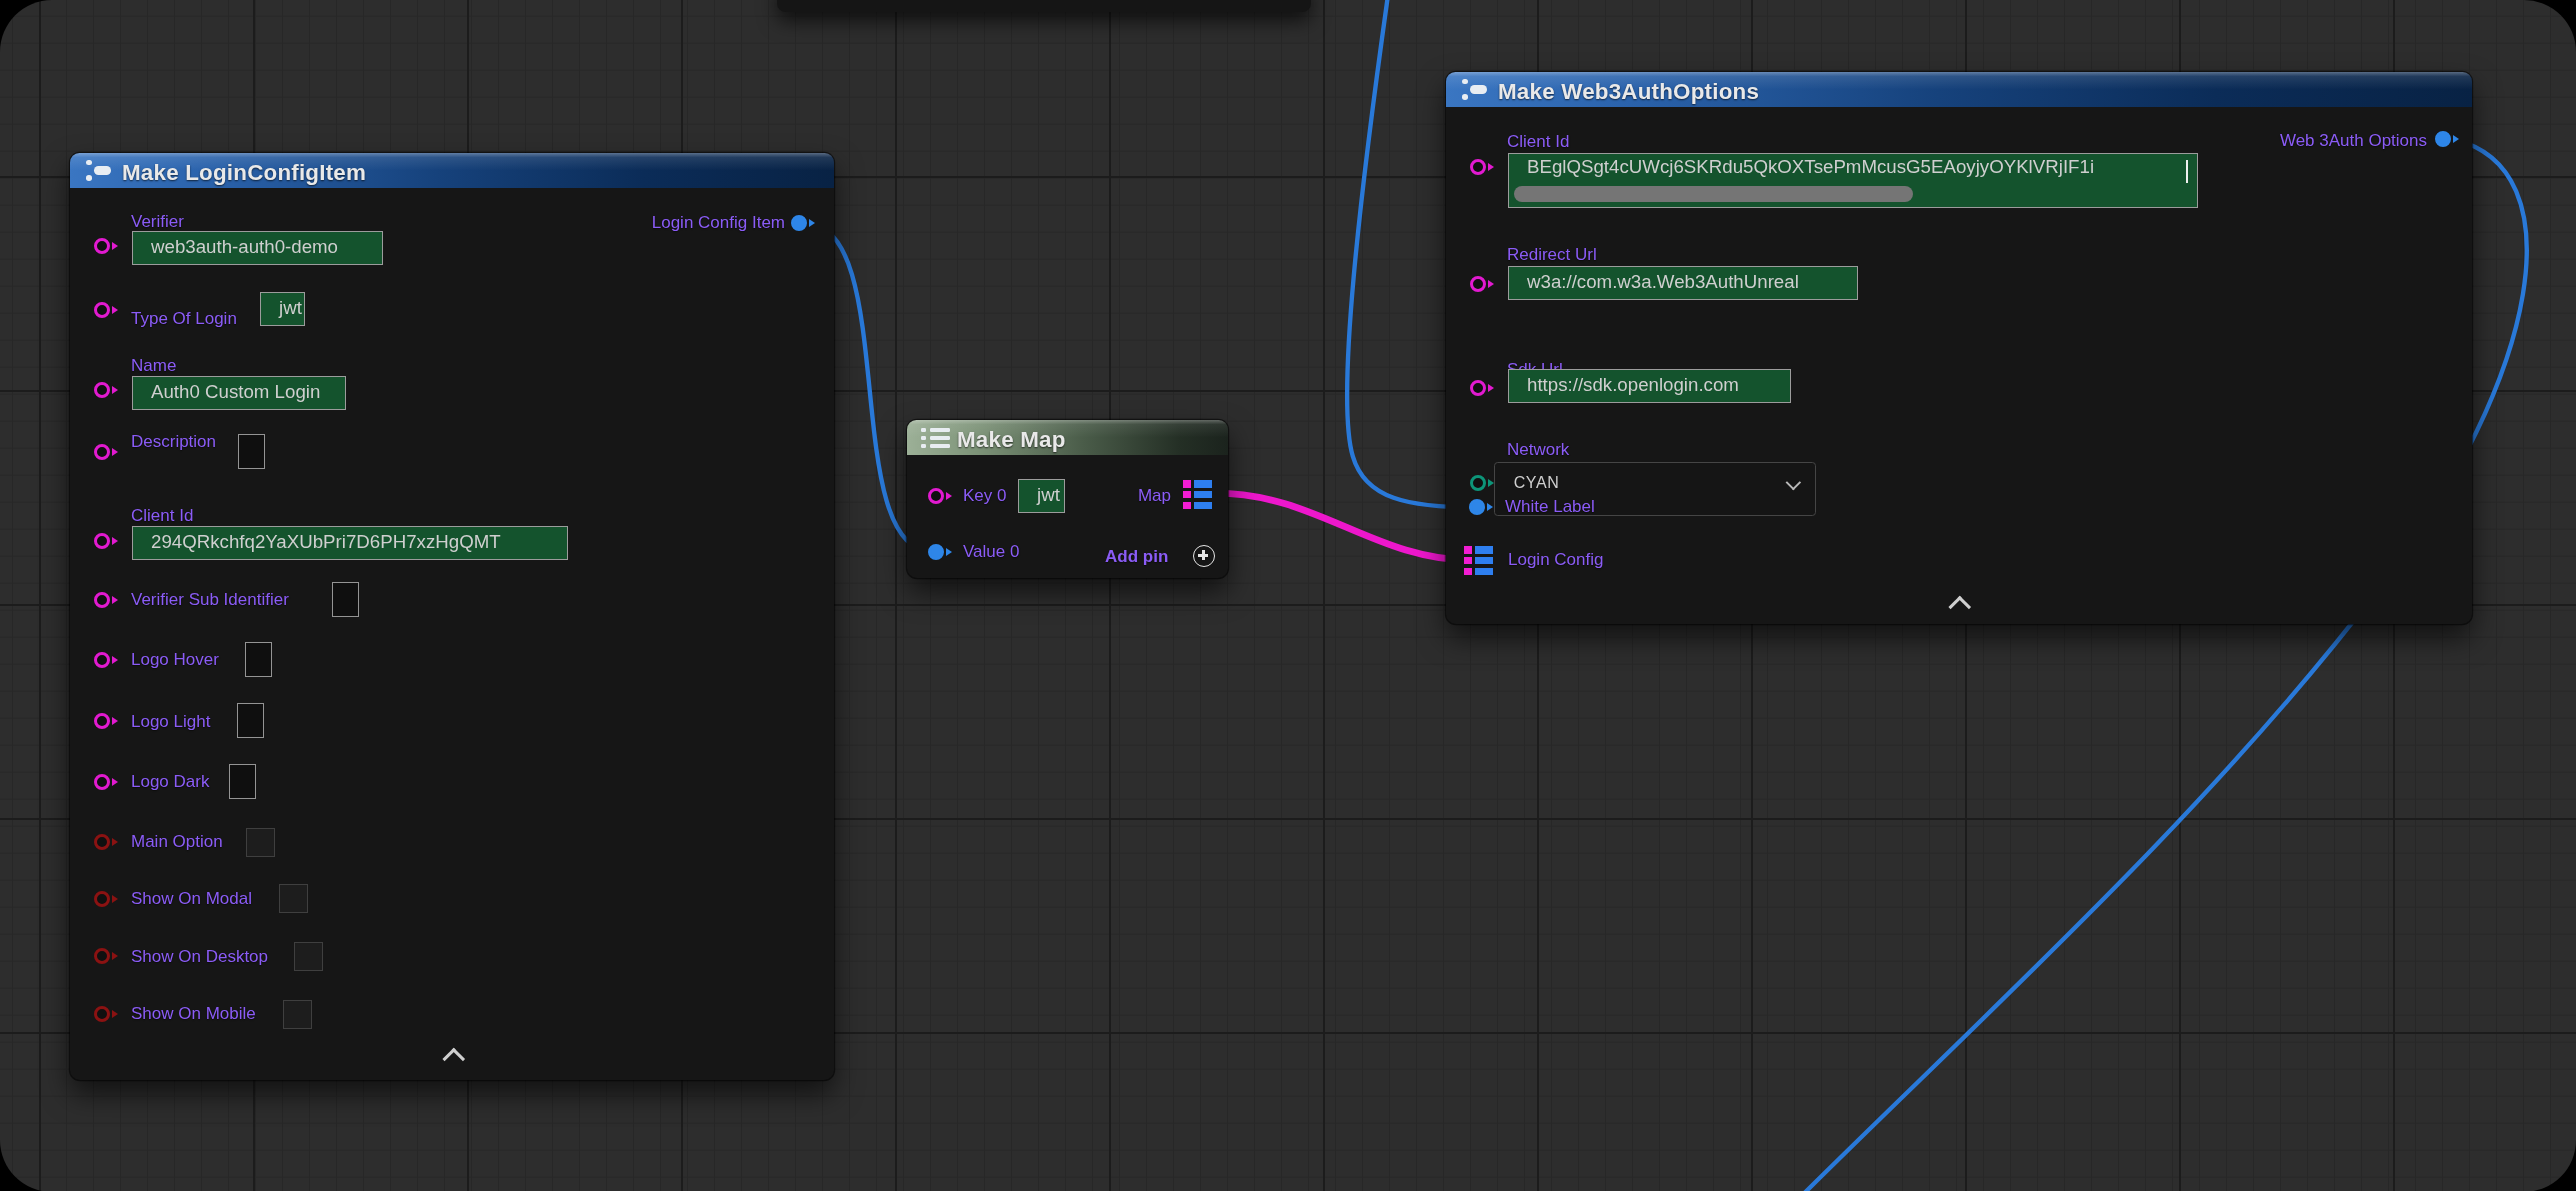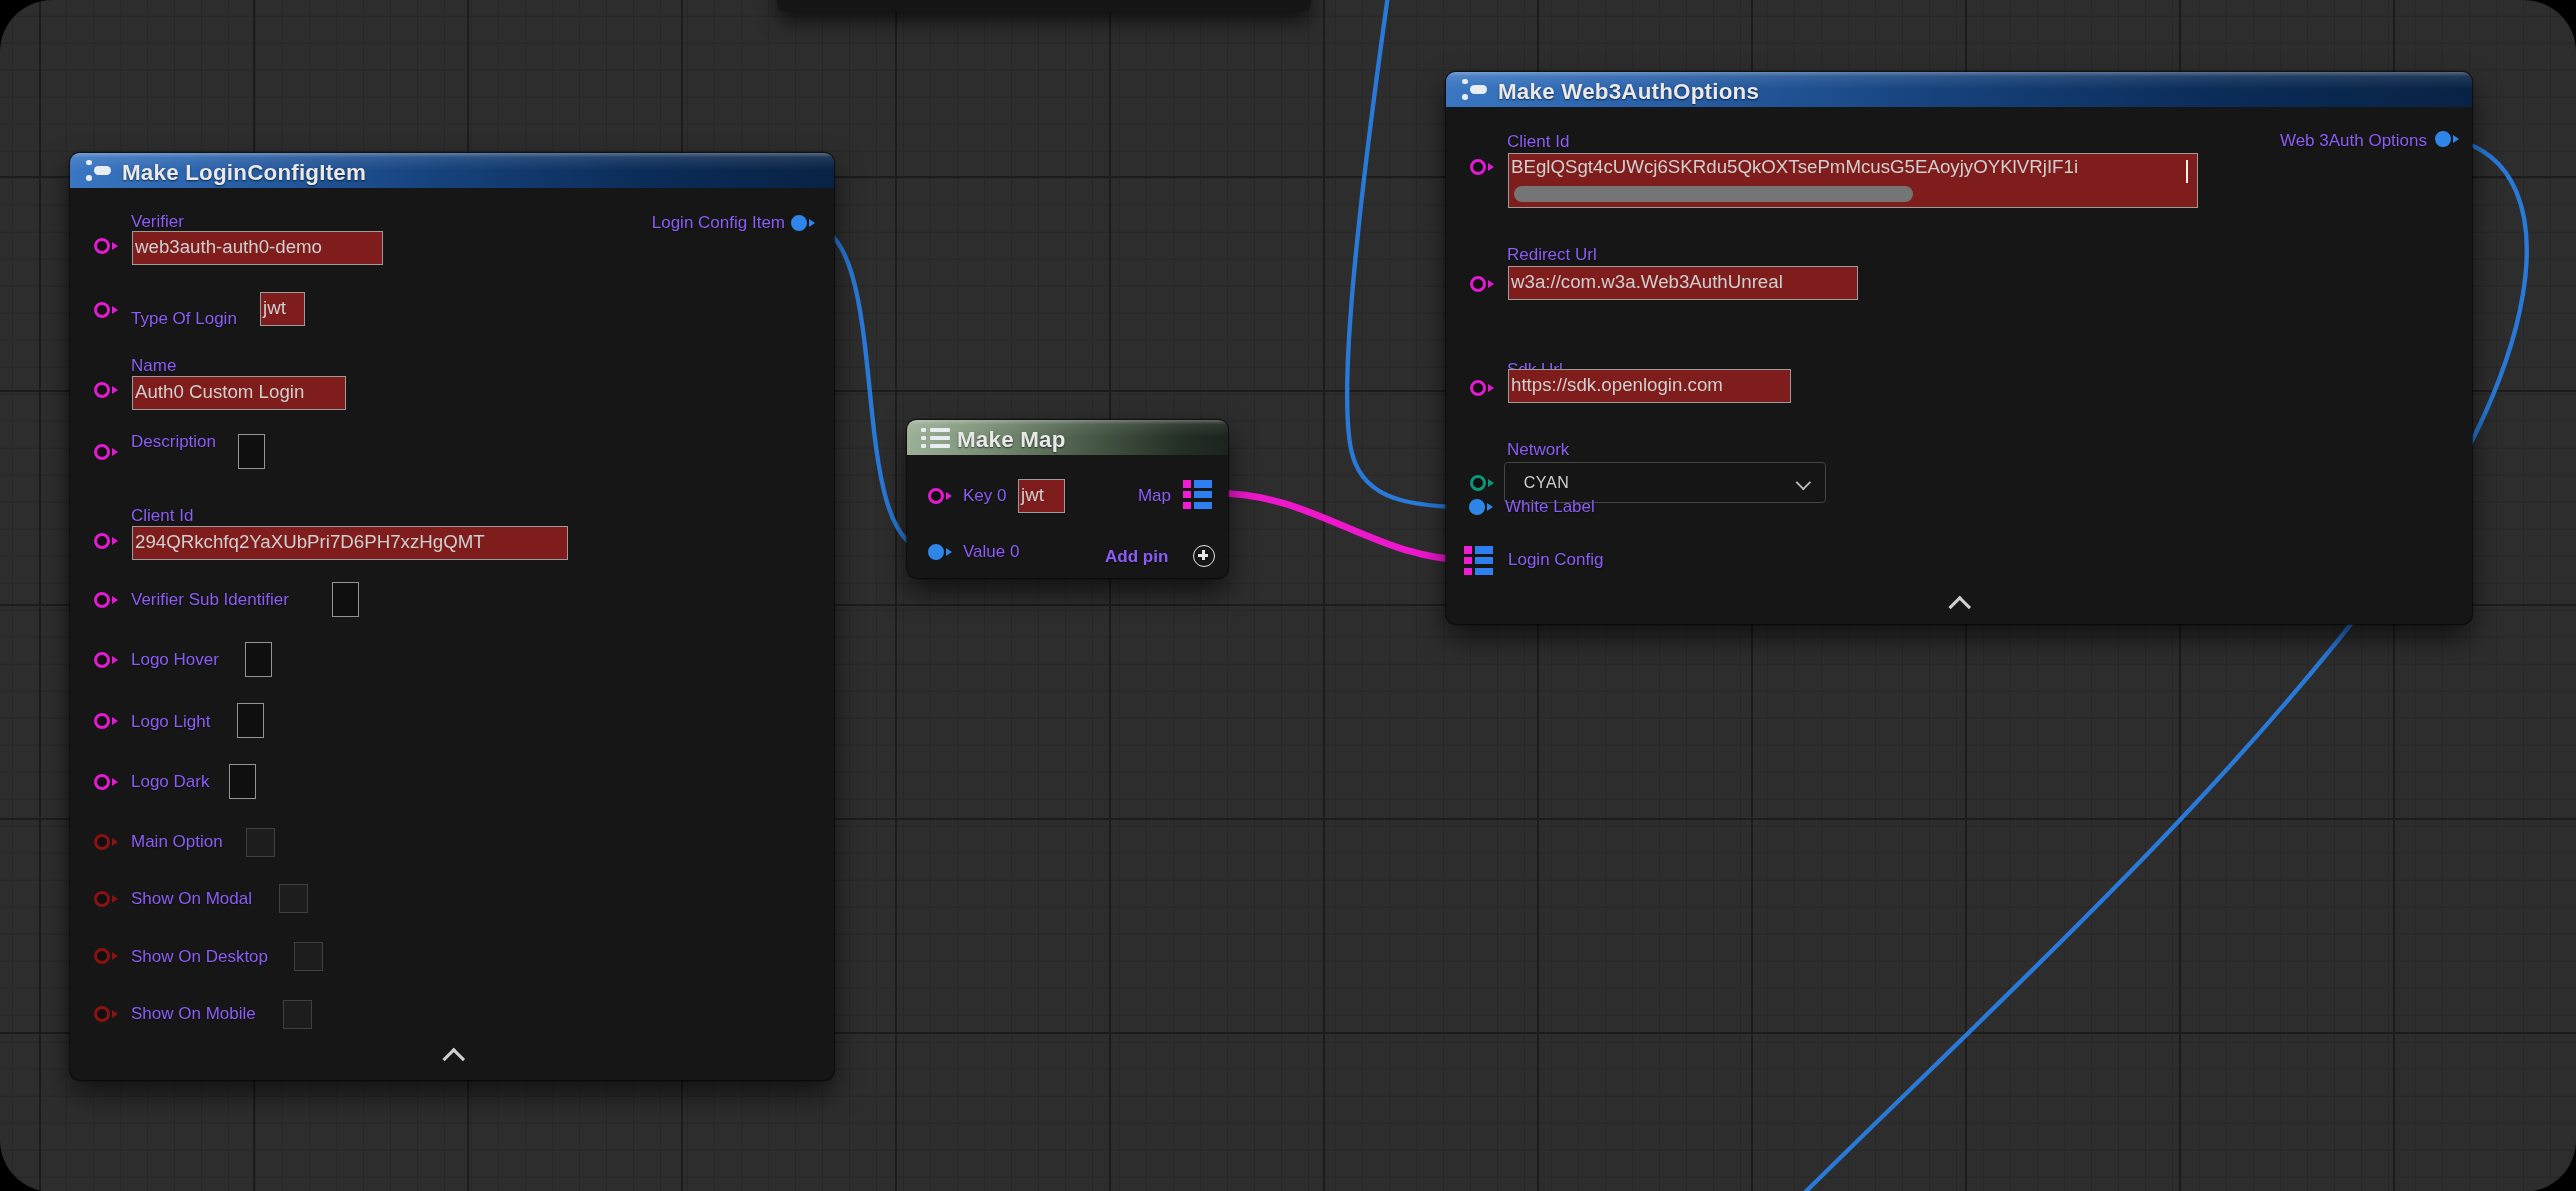--- a/index.html
+++ b/index.html
@@ -39,22 +39,22 @@
        box-sizing:border-box;background:#101010;}
   .pin::after{content:"";position:absolute;left:15px;top:1.2px;width:0;height:0;
        border-left:6.9px solid var(--c);border-top:4.4px solid transparent;border-bottom:4.4px solid transparent;}
   .pin.solid{background:var(--c);}
   .p-str{--c:#e21ad0;} .p-bool{--c:#8b1212;} .p-obj{--c:#2e86e8;} .p-enum{--c:#0d9579;}
   .mpin{position:absolute;width:29px;height:29px;display:flex;flex-direction:column;justify-content:space-between;}
   .mpin i{display:flex;height:7.5px;}
   .mpin i::before{content:"";width:8px;margin-right:3.1px;background:#f21dd3;}
   .mpin i::after{content:"";flex:1;background:#2e7ff0;}
   
-  .fld{position:absolute;box-sizing:border-box;height:34px;background:#7f1d1d;border:1.9px solid #9c9c9c;
-       color:#cfcfcf;font-size:18.7px;line-height:29px;padding:0 2px;white-space:nowrap;overflow:hidden;}
+  .fld{position:absolute;box-sizing:border-box;height:34px;background:#14532d;border:1.9px solid #9c9c9c;
+       color:#cfcfcf;font-size:18.7px;line-height:29px;padding:0 18px;white-space:nowrap;overflow:hidden;}
   .fld.multi{height:55px;line-height:26px;}
   .thumb{position:absolute;left:5px;bottom:5px;height:16px;width:58%;background:#757575;border-radius:8px;}
   .caret{position:absolute;right:8.7px;top:6.2px;width:1.9px;height:22.4px;background:#efefef;}
   .ebox{position:absolute;width:27.4px;height:35px;box-sizing:border-box;background:#0f0f0f;border:1.9px solid #949494;}
   .chk{position:absolute;width:29px;height:29px;box-sizing:border-box;background:#1d1d1d;border:1.9px solid #3f3f3f;}
   .dd{position:absolute;box-sizing:border-box;background:#151515;border:1.2px solid #454545;border-radius:3.7px;}
   .dd .val{position:absolute;left:18.7px;top:10.6px;font-size:16px;color:#cfcfcf;letter-spacing:0.6px;}
   .dd-chev{position:absolute;width:8.7px;height:8.7px;border-right:2.5px solid #b9b9b9;border-bottom:2.5px solid #b9b9b9;
        transform:rotate(45deg);}
   .chev-up{position:absolute;width:12.5px;height:12.5px;border-left:3.1px solid #cfcfcf;border-top:3.1px solid #cfcfcf;
@@ -211,21 +211,21 @@
       <span class="pin p-str" style="left:24px;top:204px;"></span>
       <div class="lbl" style="left:61px;top:173px;">Redirect Url</div>
       <div class="fld" style="left:62px;top:194px;width:350px;">w3a://com.w3a.Web3AuthUnreal</div>
 
       <span class="pin p-str" style="left:24px;top:308px;"></span>
       <div class="lbl" style="left:61px;top:276px;margin-top:12px;">Sdk Url</div>
       <div class="fld" style="left:62px;top:297px;width:283px;">https://sdk.openlogin.com</div>
 
       <span class="pin p-enum" style="left:24px;top:403px;"></span>
       <div class="lbl" style="left:61px;top:368px;">Network</div>
-      <div class="dd" style="left:58px;top:390px;width:322px;height:41px;">
+      <div class="dd" style="left:48px;top:390px;width:322px;height:54px;">
         <span class="val">CYAN</span>
         <span class="dd-chev" style="right:16px;top:13.7px;"></span>
       </div>
 
       <span class="pin p-obj solid" style="left:23px;top:427px;"></span>
       <div class="lbl" style="left:59px;top:425px;">White Label</div>
 
       <span class="mpin" style="left:17.5px;top:474px;">
           <i></i>
           <i></i>

